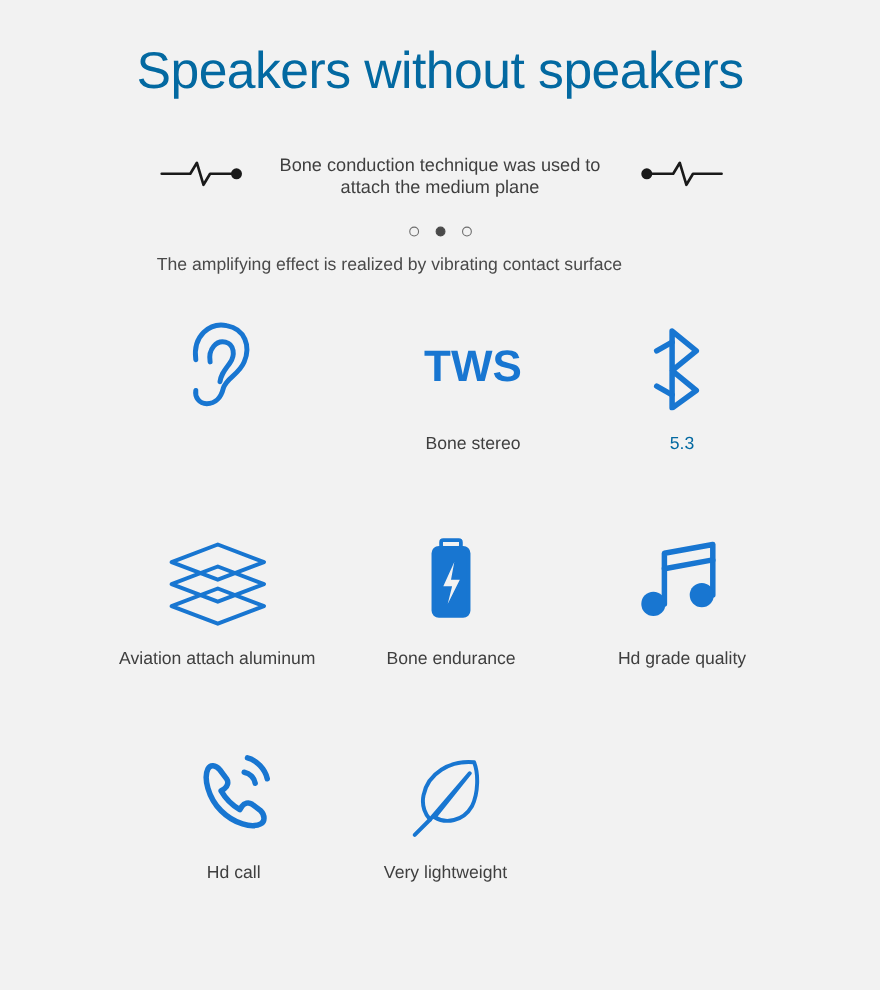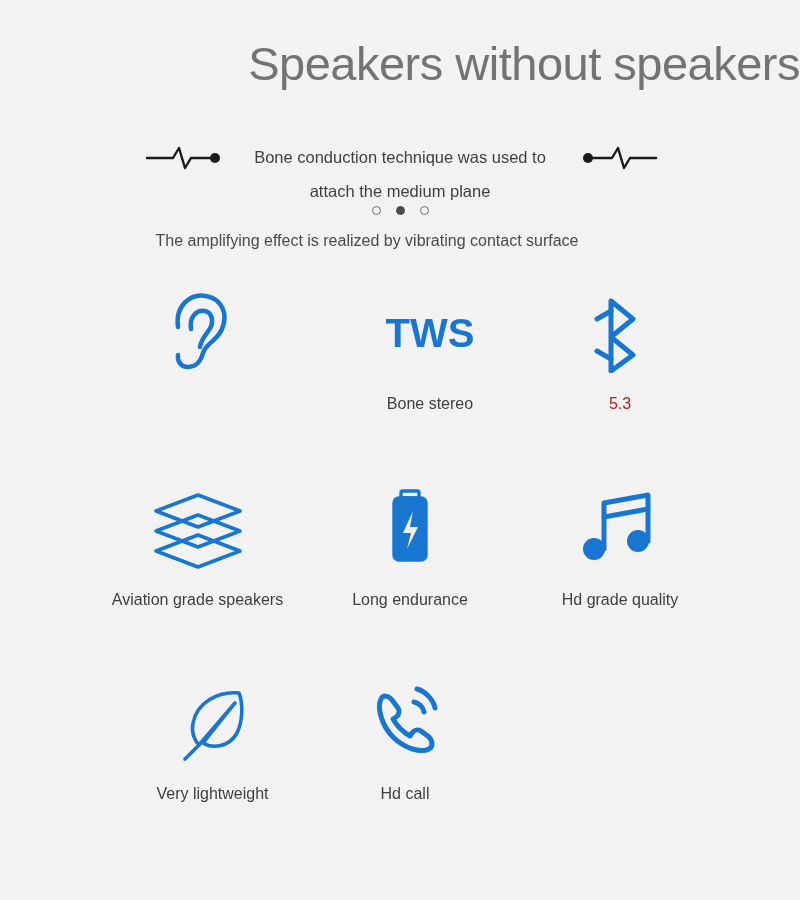--- a/index.html
+++ b/index.html
@@ -20,25 +20,25 @@
     height: 900px;
     background: #f2f2f2;
   }
 
   
   .title {
     position: absolute;
     top: 36px;
     left: 0;
     width: 800px;
-    text-align: right;
+    text-align: center;
     font-size: 47px;
     font-weight: 400;
     letter-spacing: -0.5px;
-    color: #737373;
+    color: #0369a1;
     font-family: "Liberation Sans", sans-serif;
   }
 
   
   .top-strip {
     position: absolute;
     top: 130px;
     left: 0;
     width: 800px;
     height: 70px;
@@ -53,21 +53,21 @@
     left: 578px;
     top: 6px;
   }
   .top-text {
     position: absolute;
     left: 230px;
     top: 10px;
     width: 340px;
     text-align: center;
     font-size: 16.5px;
-    line-height: 34px;
+    line-height: 20px;
     color: #3f3f3f;
   }
 
   
   .dots {
     position: absolute;
     top: 206px;
     left: 0;
     width: 800px;
     display: flex;
@@ -88,21 +88,20 @@
   }
 
   .subtitle {
     position: absolute;
     top: 232px;
     left: 0;
     width: 708px;
     text-align: center;
     font-size: 16px;
     color: #4a4a4a;
-    margin-left: 13px;
   }
 
   
   .grid {
     position: absolute;
     top: 285px;
     left: 0;
     width: 800px;
   }
   .row {
@@ -144,21 +143,21 @@
   .tws-text {
     font-size: 40px;
     font-weight: bold;
     color: #1876d1;
     letter-spacing: 0px;
     font-family: "Liberation Sans", sans-serif;
   }
   .bt-label {
     margin-top: 14px;
     font-size: 16px;
-    color: #b91c1c;
+    color: #0369a1;
   }
 </style>
 </head>
 <body>
 
 <div class="page">
 
   <div class="title">Speakers without speakers</div>
 
   <div class="top-strip">
@@ -220,64 +219,64 @@
 
     <div class="row row2">
       <div class="cell">
         <div class="icon-box">
           <svg width="96" height="84" viewBox="0 0 96 84">
             <polygon points="48,8 90,24 48,40 6,24" fill="none" stroke="#1876d1" stroke-width="3.6" stroke-linejoin="round"></polygon>
             <polygon points="48,28 90,44 48,60 6,44" fill="none" stroke="#1876d1" stroke-width="3.6" stroke-linejoin="round"></polygon>
             <polygon points="48,48 90,64 48,80 6,64" fill="none" stroke="#1876d1" stroke-width="3.6" stroke-linejoin="round"></polygon>
           </svg>
         </div>
-        <div class="cell-label">Aviation grade speakers</div>
+        <div class="cell-label">Aviation attach aluminum</div>
       </div>
 
       <div class="cell">
         <div class="icon-box">
           <svg width="52" height="88" viewBox="0 0 52 88">
             <rect x="17" y="6" width="18" height="7" rx="2" fill="none" stroke="#1876d1" stroke-width="3.4"></rect>
             <rect x="10" y="13" width="32" height="62" rx="5" fill="#1876d1" stroke="#1876d1" stroke-width="3.4"></rect>
             <path d="M29 26 L19 48 L27 48 L23 64 L34 42 L26 42 Z" fill="#f2f2f2"></path>
           </svg>
         </div>
-        <div class="cell-label">Long endurance</div>
+        <div class="cell-label">Bone endurance</div>
       </div>
 
       <div class="cell">
         <div class="icon-box">
           <svg width="84" height="84" viewBox="0 0 84 84">
             <path d="M26 62 L26 16 L70 8 L70 54" fill="none" stroke="#1876d1" stroke-width="5" stroke-linejoin="round" stroke-linecap="round"></path>
             <line x1="26" y1="30" x2="70" y2="22" stroke="#1876d1" stroke-width="5" stroke-linecap="round"></line>
             <circle cx="16" cy="62" r="11" fill="#1876d1"></circle>
             <circle cx="60" cy="54" r="11" fill="#1876d1"></circle>
           </svg>
         </div>
         <div class="cell-label">Hd grade quality</div>
       </div>
     </div>
 
     <div class="row row3">
       <div class="cell">
         <div class="icon-box">
           <svg width="80" height="84" viewBox="0 0 80 84">
-            <path d="M66 12 C44 10 24 22 20 42 C18 52 22 60 26 64 L62 22 L30 62 C40 68 56 66 64 52 C70 40 70 22 66 12 Z" fill="none" stroke="#1876d1" stroke-width="3.6" stroke-linejoin="round"></path>
-            <line x1="26" y1="64" x2="12" y2="78" stroke="#1876d1" stroke-width="3.6" stroke-linecap="round"></line>
-          </svg>
-        </div>
-        <div class="cell-label">Very lightweight</div>
-      </div>
-
-      <div class="cell">
-        <div class="icon-box">
-          <svg width="80" height="84" viewBox="0 0 80 84">
             <path d="M16 18 C12 26 16 44 28 56 C40 68 56 72 64 68 C68 66 68 60 64 56 L56 50 C53 48 49 49 47 52 L45 55 C38 51 32 45 28 38 L31 36 C34 34 35 30 33 27 L27 19 C23 14 18 14 16 18 Z" fill="none" stroke="#1876d1" stroke-width="5" stroke-linejoin="round"></path>
             <path d="M52 8 C60 10 68 18 70 27" fill="none" stroke="#1876d1" stroke-width="5" stroke-linecap="round"></path>
             <path d="M49 21 C54 22 58 26 59 31" fill="none" stroke="#1876d1" stroke-width="5" stroke-linecap="round"></path>
           </svg>
         </div>
         <div class="cell-label">Hd call</div>
       </div>
+
+      <div class="cell">
+        <div class="icon-box">
+          <svg width="80" height="84" viewBox="0 0 80 84">
+            <path d="M66 12 C44 10 24 22 20 42 C18 52 22 60 26 64 L62 22 L30 62 C40 68 56 66 64 52 C70 40 70 22 66 12 Z" fill="none" stroke="#1876d1" stroke-width="3.6" stroke-linejoin="round"></path>
+            <line x1="26" y1="64" x2="12" y2="78" stroke="#1876d1" stroke-width="3.6" stroke-linecap="round"></line>
+          </svg>
+        </div>
+        <div class="cell-label">Very lightweight</div>
+      </div>
     </div>
 
   </div>
 </div>
 
 </body></html>

